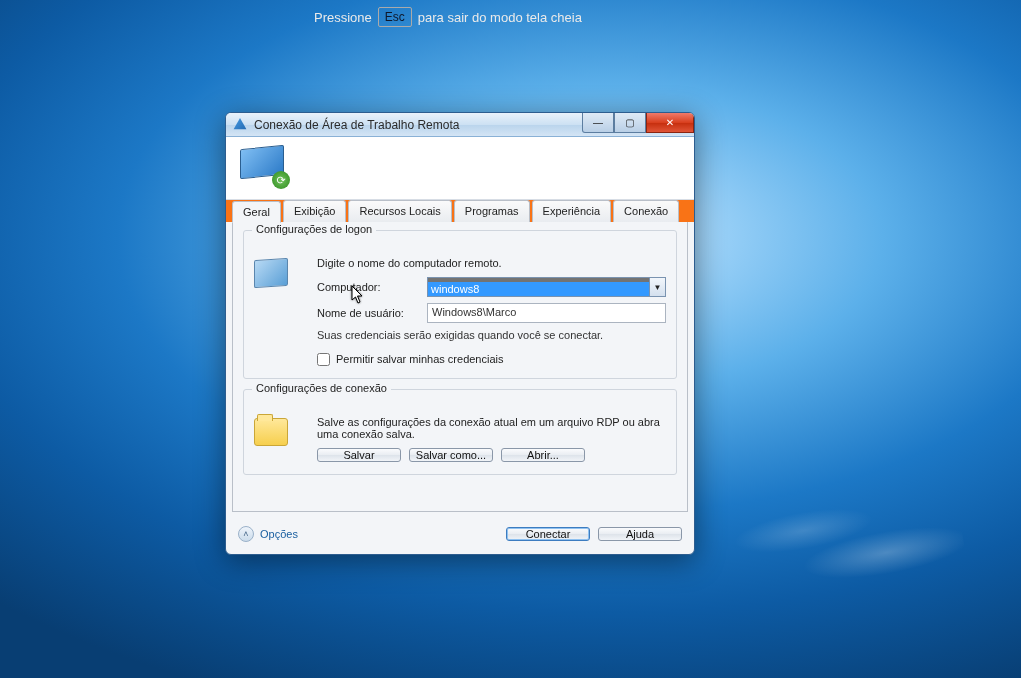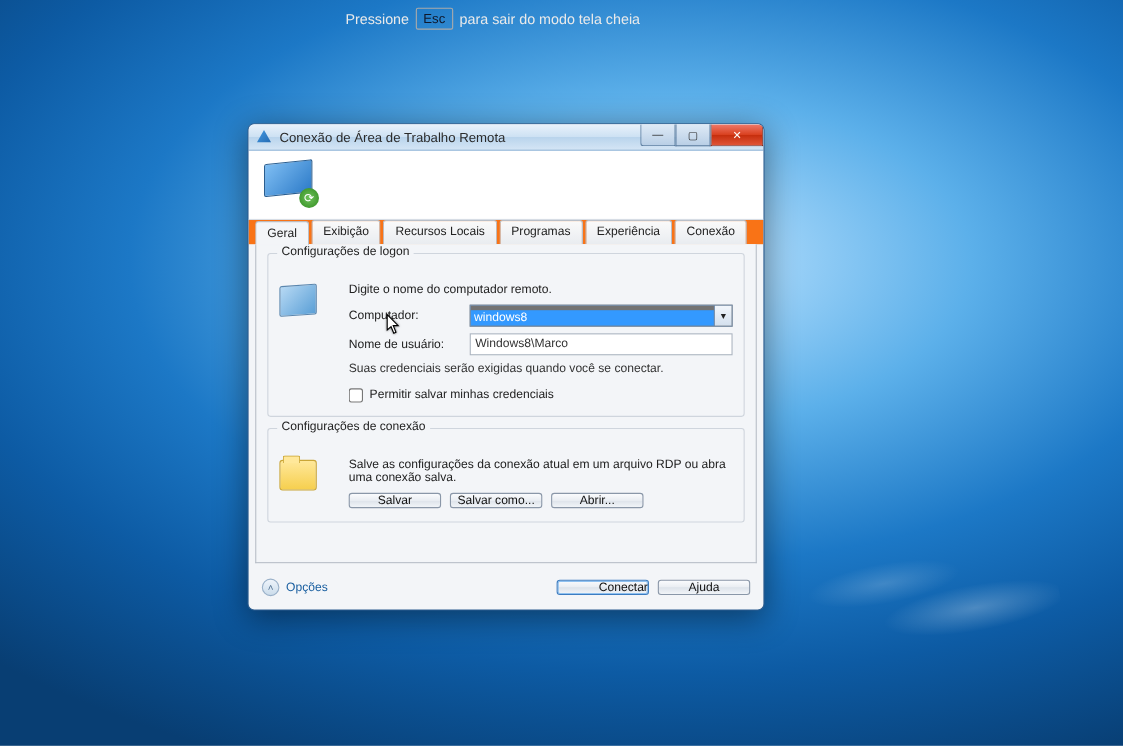--- a/index.html
+++ b/index.html
@@ -165,21 +165,20 @@
   .btn-row { display:flex; gap:8px; margin-top:6px; }
   .btn {
     min-width:84px; height:14px; font-size:11px;
     border:1px solid #8a97a8; border-radius:3px;
     background:linear-gradient(to bottom,#fafbfd 0%, #e9edf2 50%, #dde3ea 51%, #f1f4f8 100%);
     cursor:pointer; color:#111;
   }
   .btn.default {
     border-color:#3c7cc0;
     box-shadow:0 0 0 1px #8fc1f0 inset;
-    text-align:right;
   }
 
   
   .footer {
     display:flex; align-items:center; justify-content:space-between;
     padding: 8px 12px 12px 12px; font-size:11px;
   }
   .options-link {
     display:flex; align-items:center; gap:6px; color:#1a5fa0; cursor:pointer;
   }

